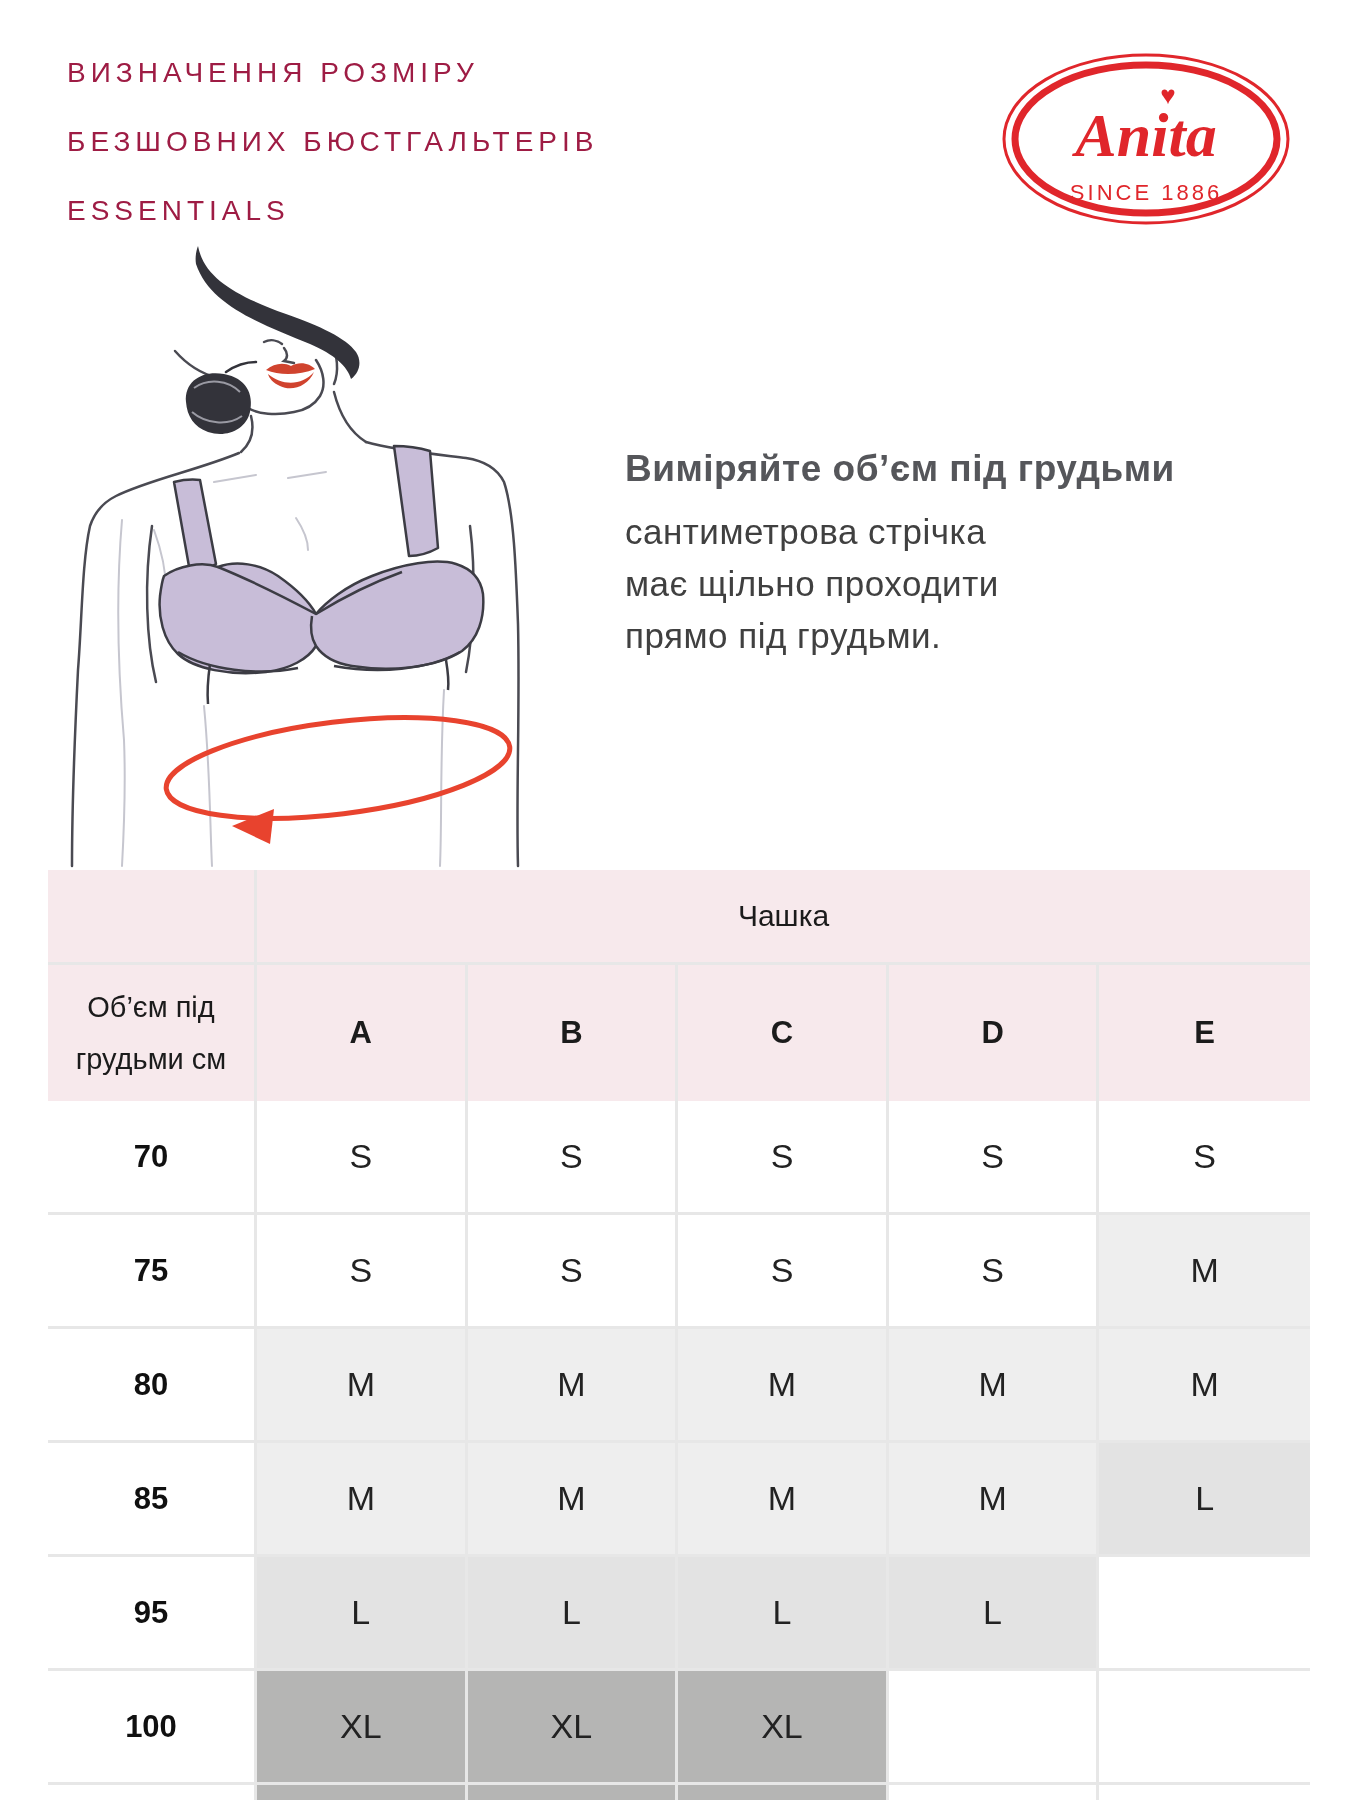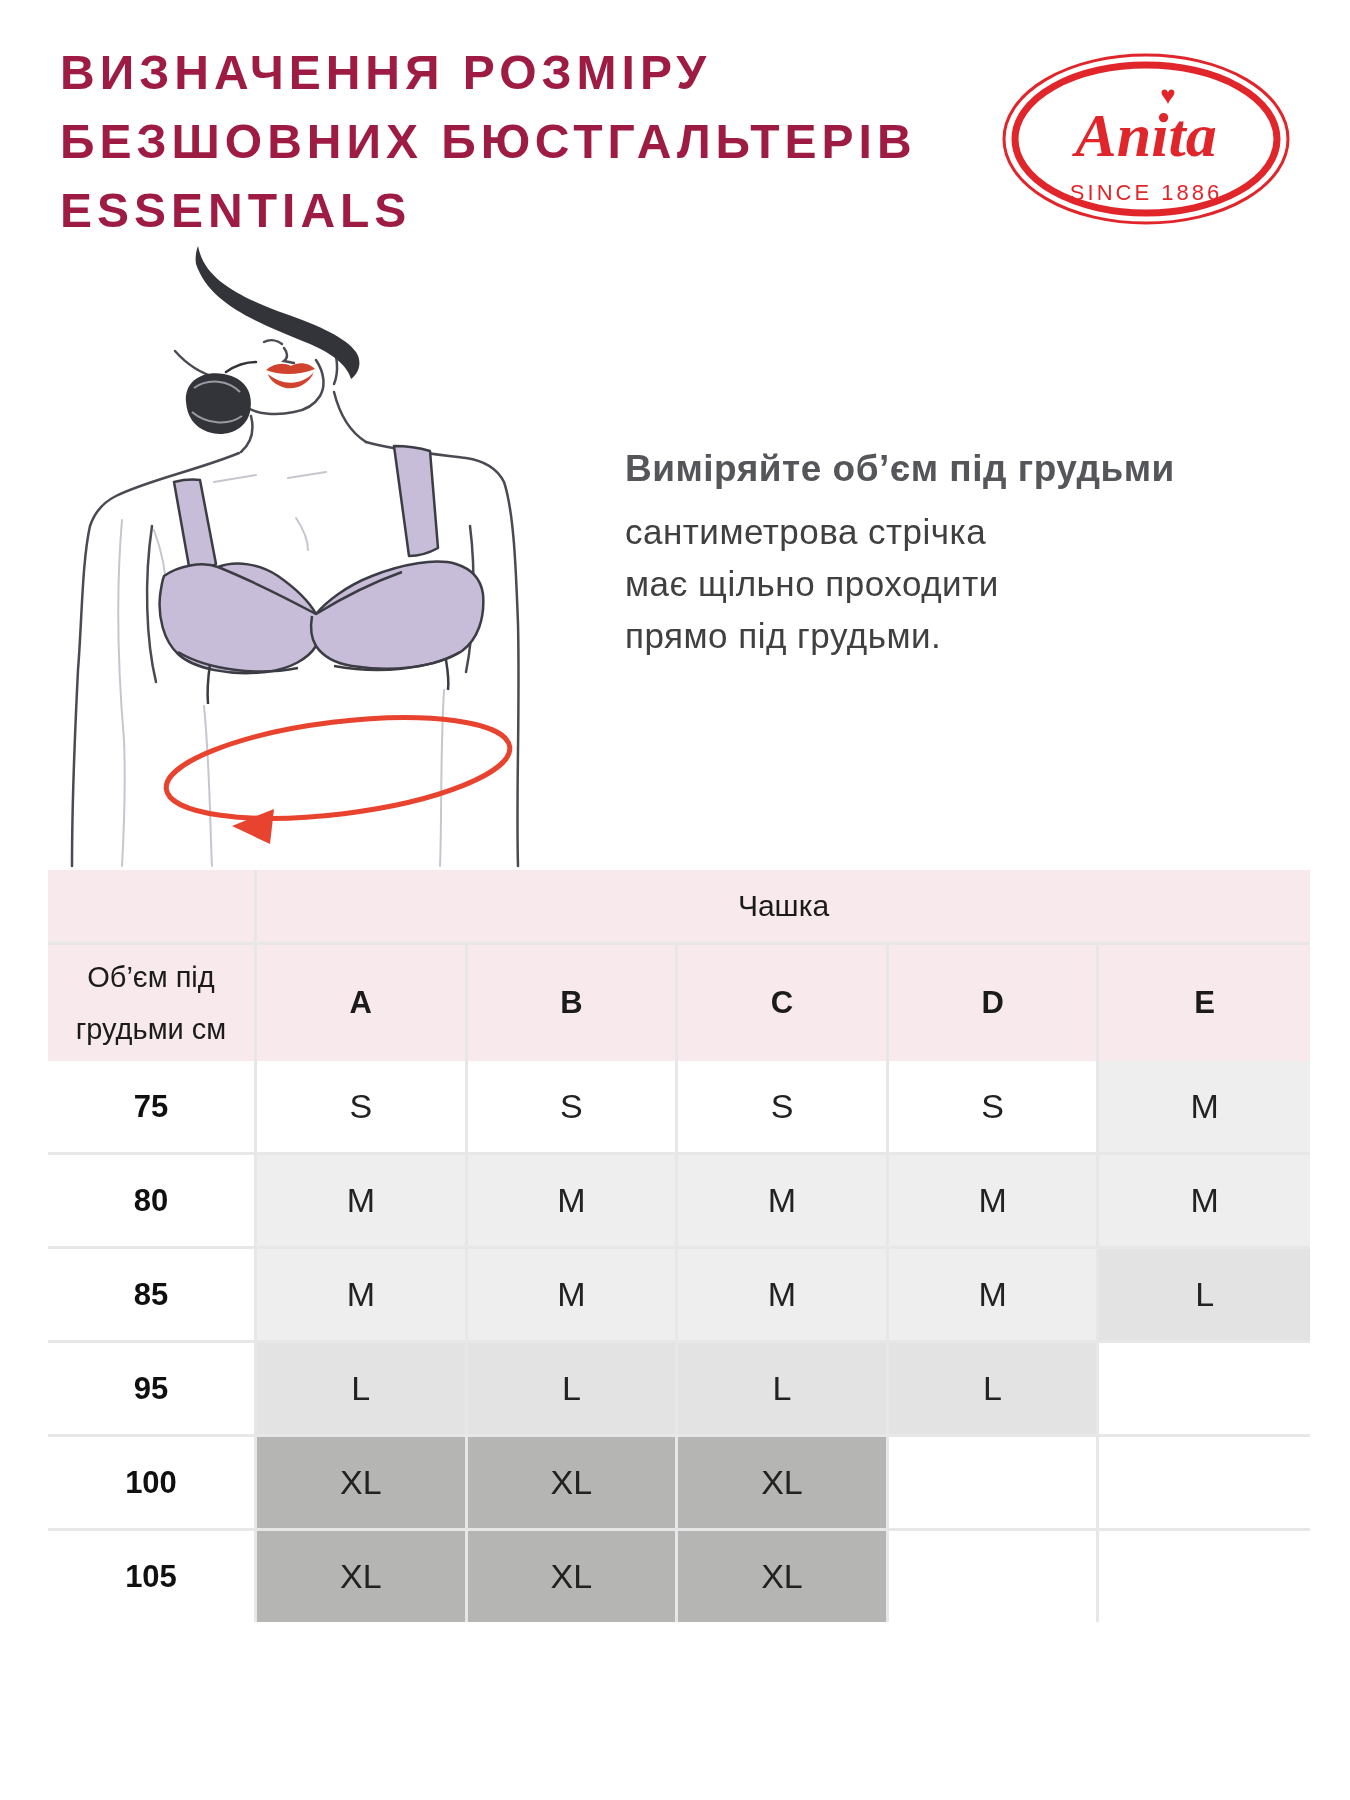--- a/index.html
+++ b/index.html
@@ -2,23 +2,23 @@
 <html lang="uk"><head>
 <meta charset="utf-8">
 <style>
   html,body{margin:0;padding:0;background:#fff;}
   .page{
     position:relative;width:1350px;height:1800px;background:#ffffff;
     overflow:hidden;font-family:"Liberation Sans",sans-serif;
   }
   
   .title{
-    position:absolute;left:60px;top:38px;
-    color:#9e1c44;font-size:48px;line-height:69px;
-    font-weight:700;letter-spacing:5px;white-space:nowrap;
+    position:absolute;left:67px;top:38px;
+    color:#9e1c44;font-size:28px;line-height:69px;
+    font-weight:400;letter-spacing:5px;white-space:nowrap;
   }
   
   .logo{position:absolute;left:1000px;top:52px;width:292px;height:174px;}
   
   .figure{position:absolute;left:58px;top:220px;width:484px;height:650px;}
   
   .instruction{position:absolute;left:625px;top:448px;width:560px;}
   .instruction .head{
     font-size:37px;font-weight:700;color:#55565a;letter-spacing:.5px;
     margin:0 0 16px 0;white-space:nowrap;
@@ -27,21 +27,21 @@
     font-size:35px;color:#404040;line-height:52px;letter-spacing:.5px;
     white-space:nowrap;
   }
   
   table.size-chart{
     position:absolute;left:48px;top:870px;width:1262px;
     border-collapse:separate;border-spacing:0;table-layout:fixed;
   }
   table.size-chart td{
     border-right:3px solid #e7e7e7;border-bottom:3px solid #e7e7e7;
-    text-align:center;vertical-align:middle;padding:6px;
+    text-align:center;vertical-align:middle;padding:16px;
     color:#1b1b1b;overflow:hidden;
   }
   table.size-chart td:last-child{border-right:0;}
   table.size-chart tr:last-child td{border-bottom:0;}
   tr.row-group td{height:60px;background:#f7e9ec;font-size:30px;}
   tr.row-cols td{height:94px;background:#f7e9ec;}
   tr.row-cols td.cup{font-size:31px;font-weight:700;}
   td.corner-label{font-size:29px;line-height:52px;padding:0 10px;}
   tbody.chart-body td{height:79px;font-size:34px;color:#222;}
   tbody.chart-body td.num{font-weight:700;font-size:31px;color:#101010;background:#ffffff;}
@@ -150,20 +150,28 @@
           <td class="corner-label">Об’єм під грудьми см</td>
           <td class="cup">A</td>
           <td class="cup">B</td>
           <td class="cup">C</td>
           <td class="cup">D</td>
           <td class="cup">E</td>
         </tr>
       </thead>
     <tbody class="chart-body">
         <tr>
+          <td class="num">70</td>
+          <td class="val" style="background: rgb(255, 255, 255);">S</td>
+          <td class="val" style="background: rgb(255, 255, 255);">S</td>
+          <td class="val" style="background: rgb(255, 255, 255);">S</td>
+          <td class="val" style="background: rgb(255, 255, 255);">S</td>
+          <td class="val" style="background: rgb(255, 255, 255);">S</td>
+        </tr>
+        <tr>
           <td class="num">75</td>
           <td class="val" style="background: rgb(255, 255, 255);">S</td>
           <td class="val" style="background: rgb(255, 255, 255);">S</td>
           <td class="val" style="background: rgb(255, 255, 255);">S</td>
           <td class="val" style="background: rgb(255, 255, 255);">S</td>
           <td class="val" style="background: rgb(238, 238, 238);">M</td>
         </tr>
         <tr>
           <td class="num">80</td>
           <td class="val" style="background: rgb(238, 238, 238);">M</td>

